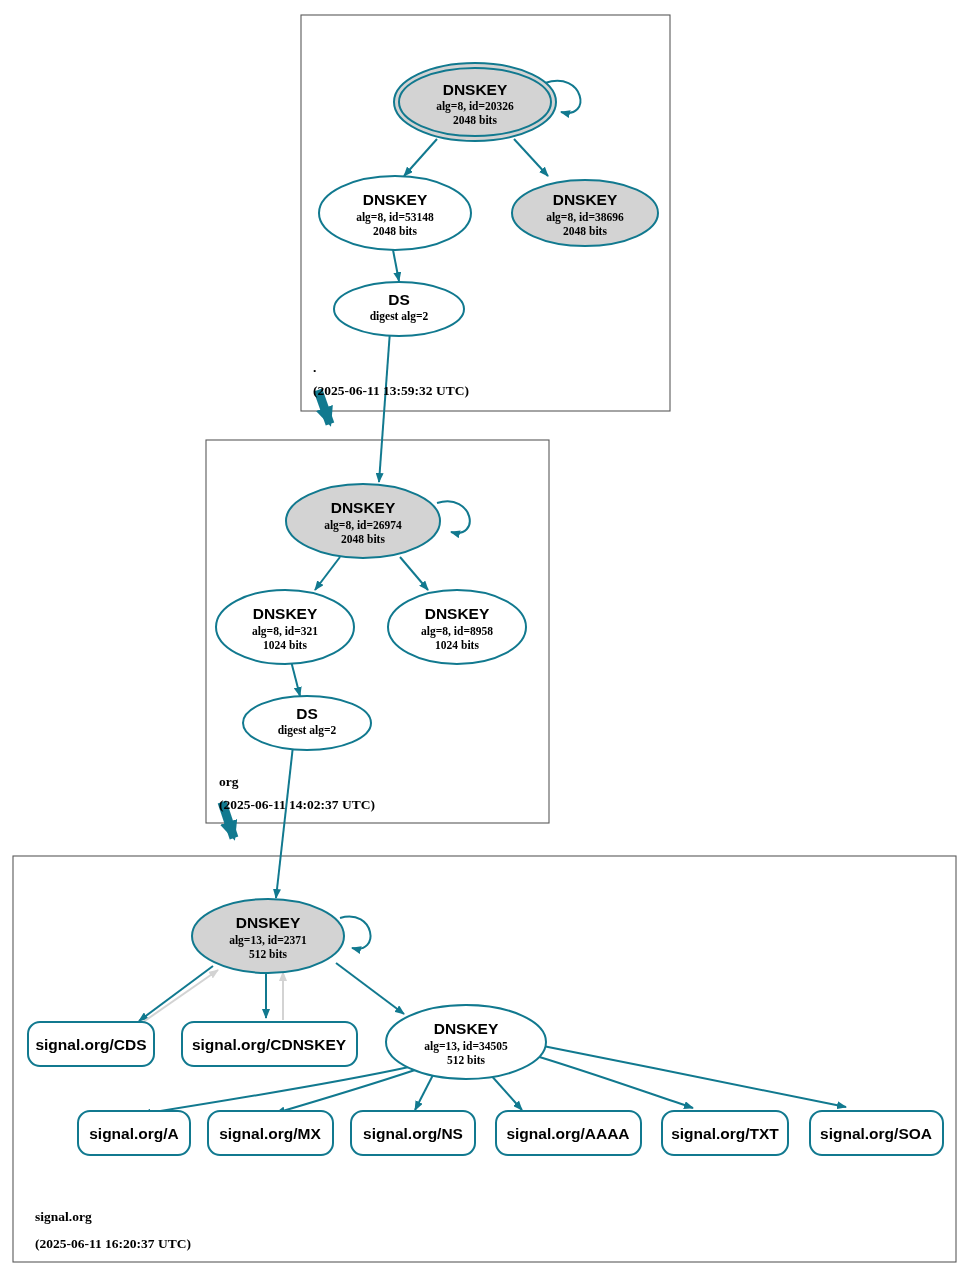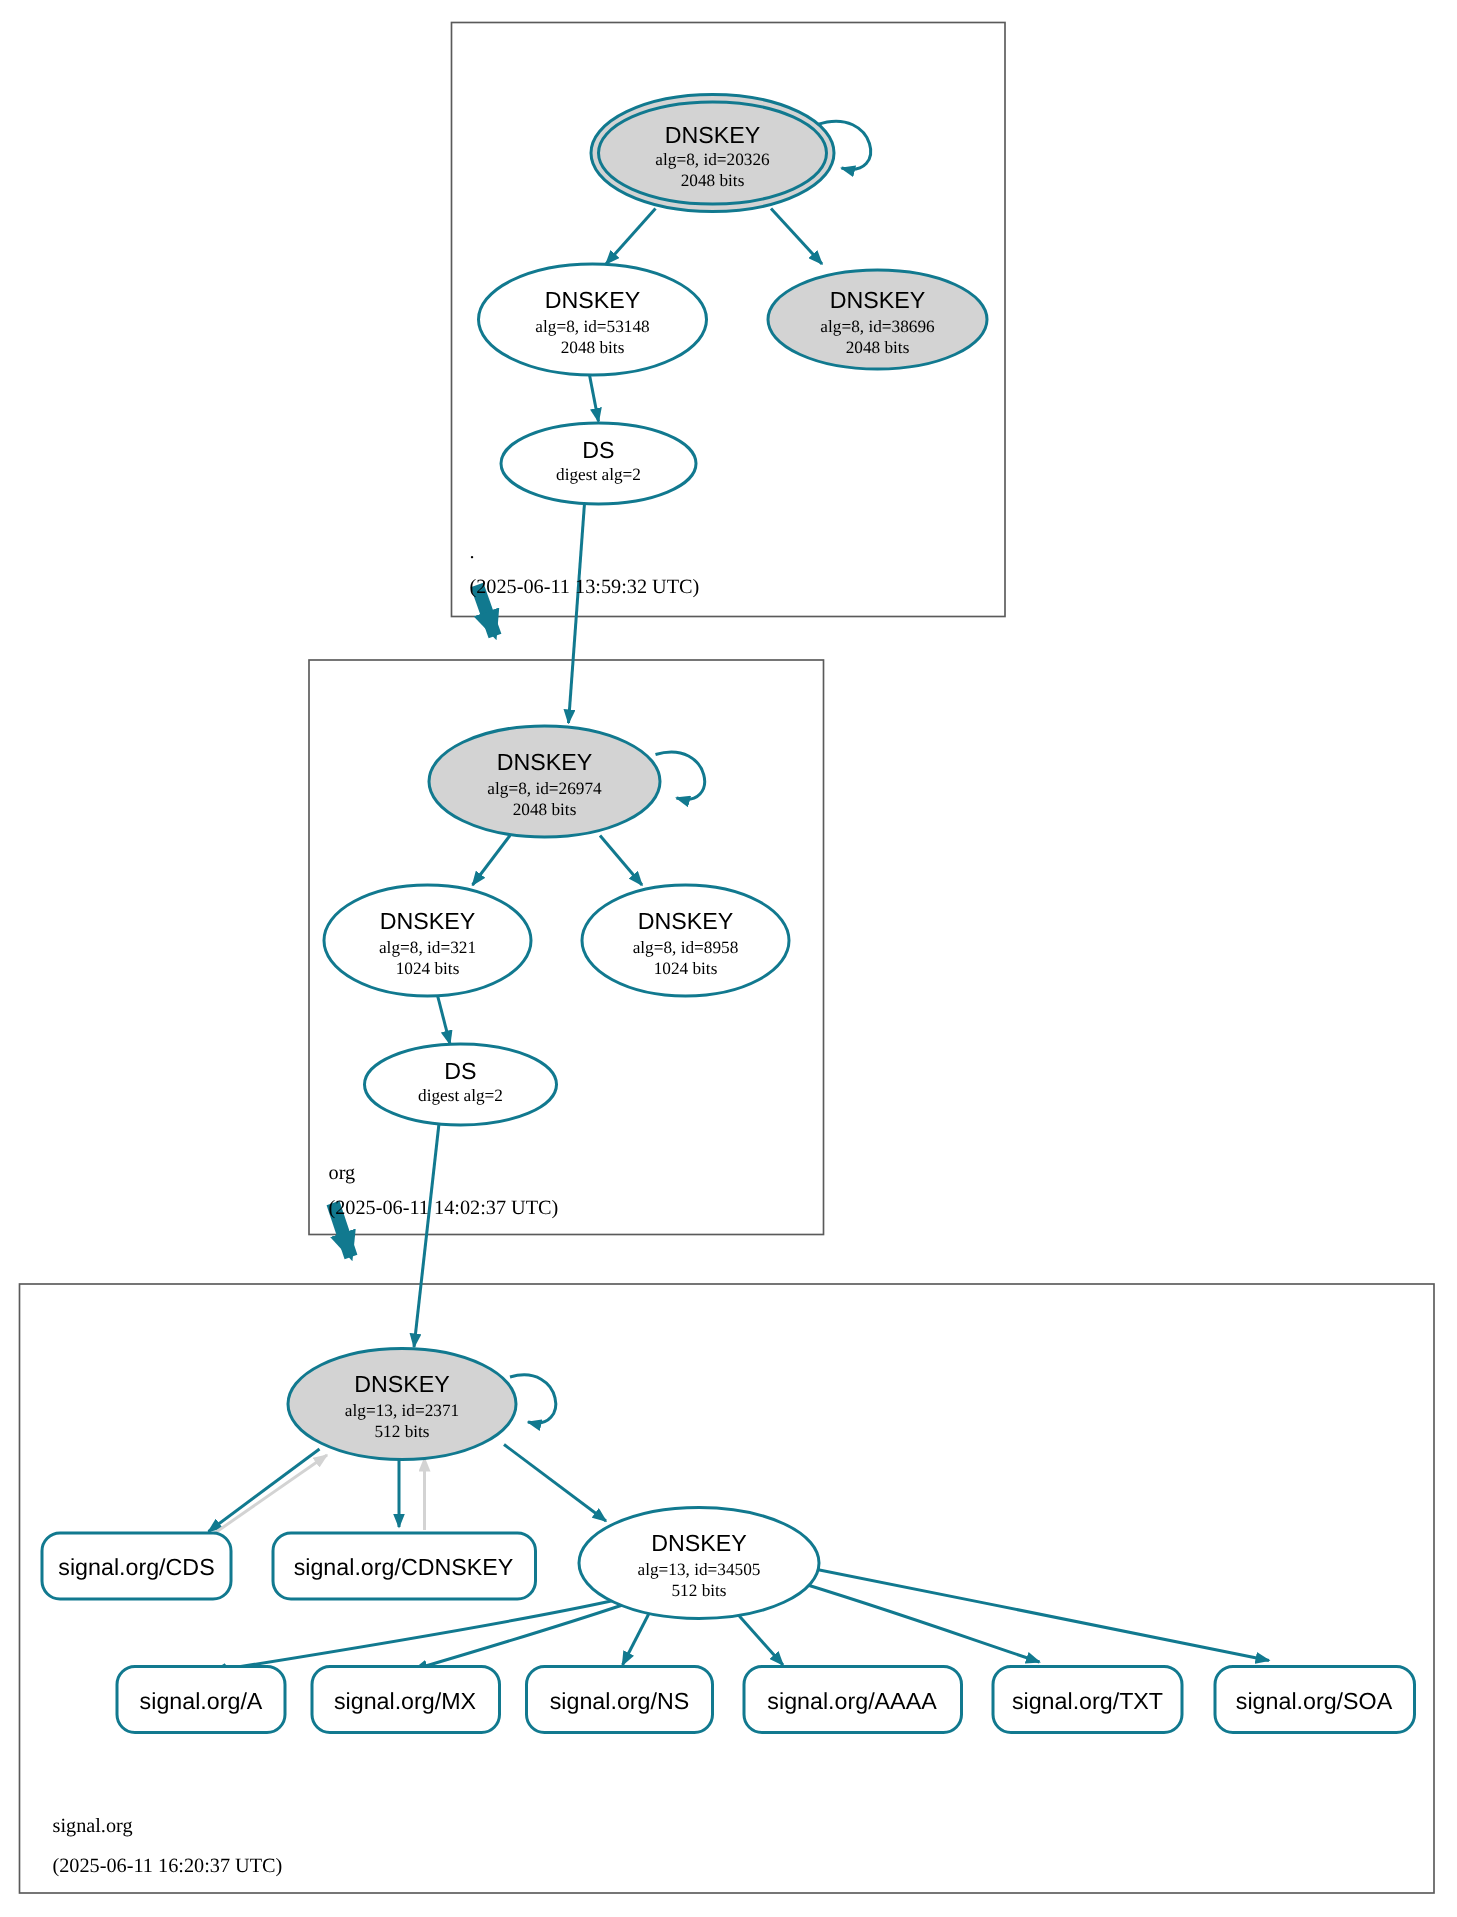--- a/index.html
+++ b/index.html
@@ -1,18 +1,18 @@
 <!DOCTYPE html>
 <html><head>
 <meta charset="utf-8">
 <style>
   html,body{margin:0;padding:0;background:#ffffff;}
   body{width:971px;height:1278px;overflow:hidden;
        font-family:"Liberation Sans", sans-serif;}
-  #stage{position:relative;width:971px;height:1278px;}
+  #stage{position:relative;width:971px;height:1278px;font-weight:bold;}
   svg#graph{position:absolute;left:0;top:0;width:971px;height:1278px;display:block;}
   .node-title{font-family:"Liberation Sans", sans-serif;font-size:15.5px;fill:#000;}
   .node-sub{font-family:"Liberation Serif", serif;font-size:11.5px;fill:#000;}
   .zone-label{font-family:"Liberation Serif", serif;font-size:13.5px;fill:#000;}
   .rr-label{font-family:"Liberation Sans", sans-serif;font-size:15.5px;fill:#000;}
   .zone-box{fill:#ffffff;stroke:#5a5a5a;stroke-width:1.1;}
   .ell-teal{stroke:#11798f;stroke-width:2;}
   .fill-gray{fill:#d3d3d3;}
   .fill-white{fill:#ffffff;}
   .edge{stroke:#11798f;stroke-width:2;fill:none;}

